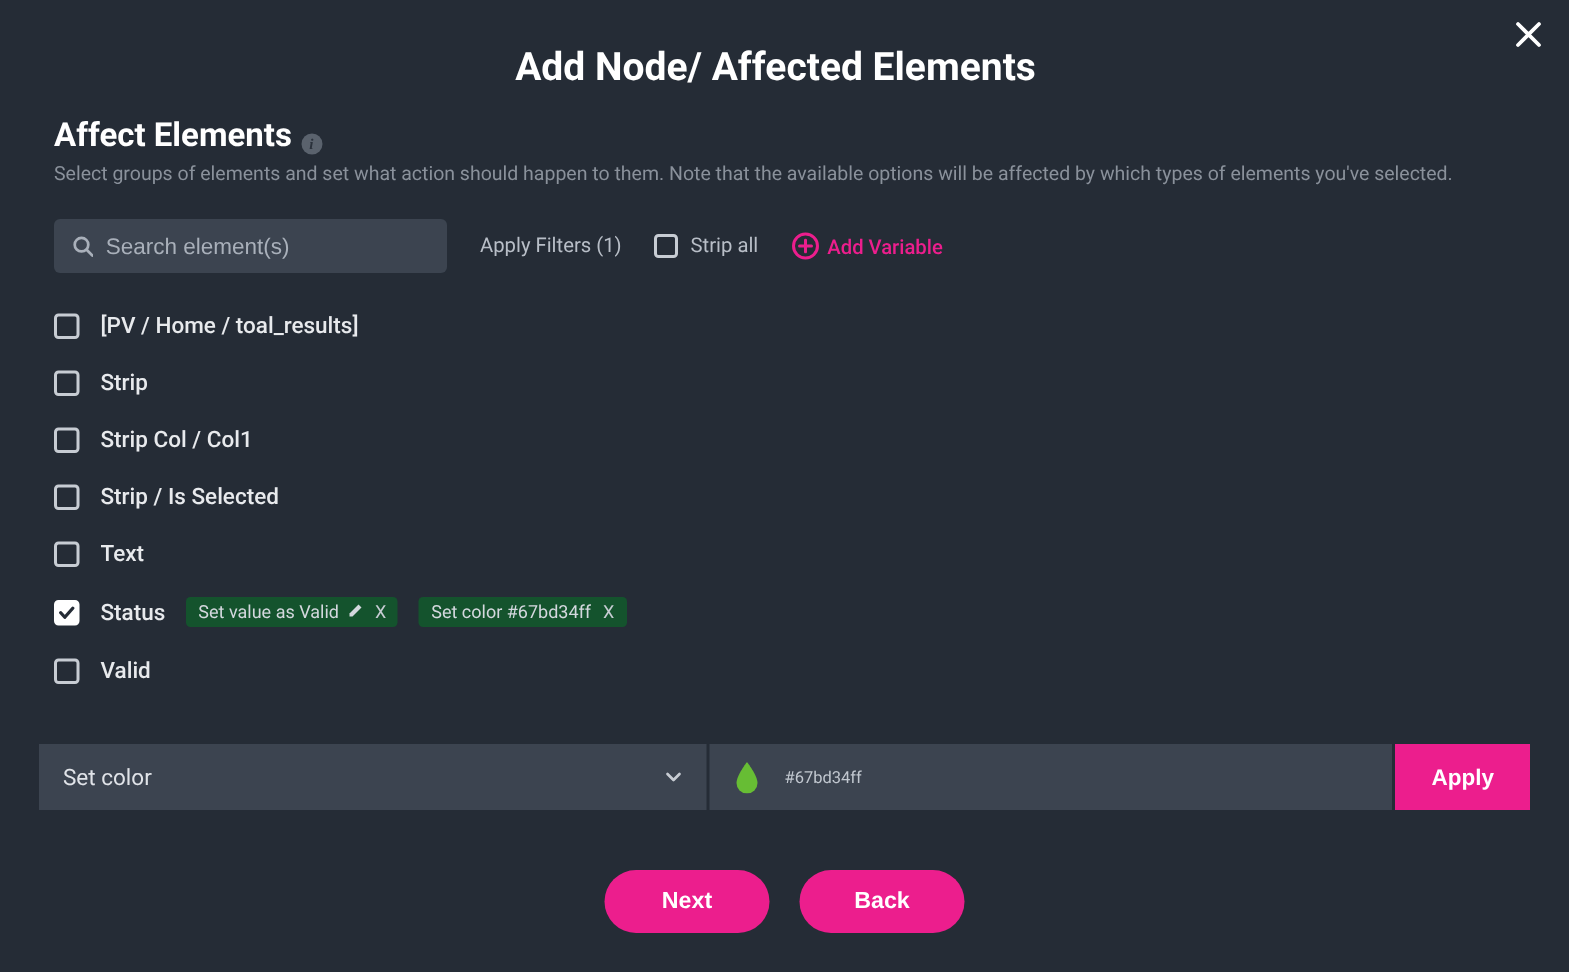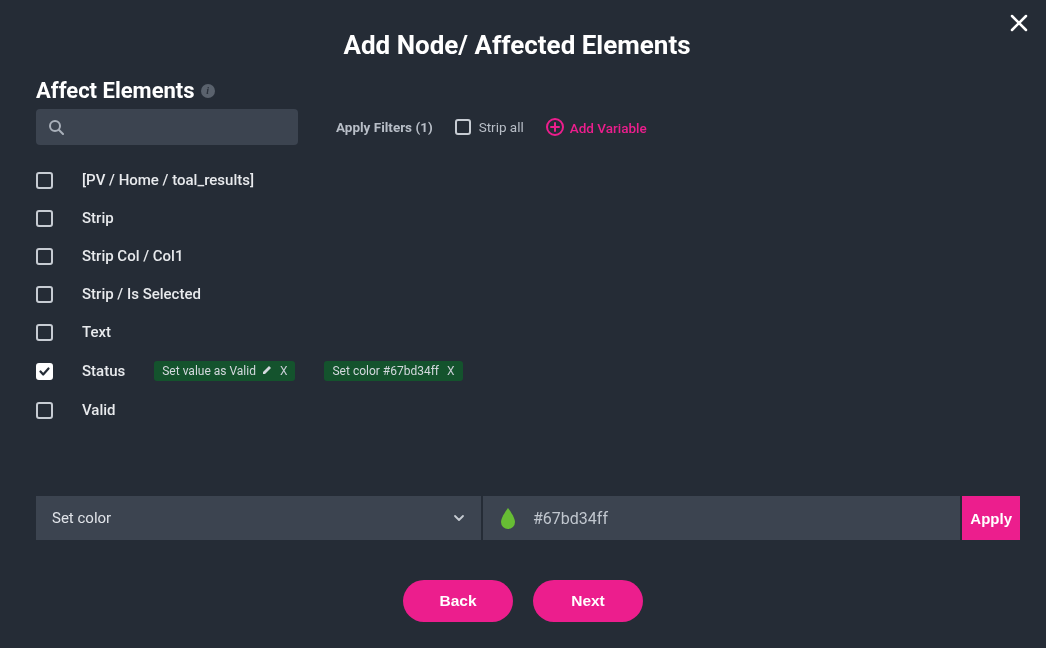--- a/index.html
+++ b/index.html
@@ -32,21 +32,21 @@
     color: #fff;
   }
   .content {
     padding: 0 36px;
   }
   .section-title {
     font-size: 22px;
     font-weight: 700;
     color: #fff;
     display: flex;
-    align-items: center;
+    align-items: flex-end;
     gap: 6px;
     margin-bottom: 6px;
   }
   .info-icon {
     display: inline-flex;
     width: 14px;
     height: 14px;
     border-radius: 50%;
     background: #5a626d;
     color: #2a313b;
@@ -82,24 +82,23 @@
     background: transparent;
     border: none;
     outline: none;
     color: #e8eaed;
     font-size: 15px;
     width: 100%;
   }
   .search-box input::placeholder { color: #a9b0ba; }
   .filters-label {
     font-size: 13.5px;
-    font-weight: 700;
+    font-weight: 400;
     color: #b8bec7;
     cursor: pointer;
-    margin-left: 16px;
   }
   .selectall {
     display: flex;
     align-items: center;
     gap: 8px;
     font-size: 13.5px;
     color: #b8bec7;
     cursor: pointer;
   }
   .chk {
@@ -140,21 +139,21 @@
     position: relative;
   }
   .element-list {
     display: flex;
     flex-direction: column;
     gap: 20px;
   }
   .element-row {
     display: flex;
     align-items: center;
-    gap: 29px;
+    gap: 14px;
     font-size: 15px;
     color: #e8eaed;
   }
   .element-label { font-weight: 500; }
   .tag {
     background: #14532d;
     border-radius: 3px;
     padding: 3px 8px;
     font-size: 12px;
     color: #d4d8de;
@@ -180,38 +179,37 @@
   .dropdown {
     background: #3c4450;
     flex: 0 0 445px;
     display: flex;
     align-items: center;
     justify-content: space-between;
     padding: 0 16px;
     font-size: 15px;
     color: #e0e3e8;
     cursor: pointer;
-    margin-left: 10px;
   }
   .color-input {
     background: #3c4450;
     flex: 1;
     display: flex;
     align-items: center;
     gap: 16px;
     padding: 0 16px;
-    font-size: 16px;
+    font-size: 11px;
     color: #c1c7cf;
   }
   .apply-btn {
     background: #ec1e8d;
     color: #fff;
     font-weight: 600;
     border: none;
-    padding: 0 8px;
+    padding: 0 24px;
     font-size: 15px;
     cursor: pointer;
   }
   .nav-row {
     display: flex;
     justify-content: center;
     gap: 20px;
   }
   .pill-btn {
     background: #ec1e8d;
@@ -236,27 +234,29 @@
       </svg>
   </div>
 
   <h1 class="modal-title">Add Node/ Affected Elements</h1>
 
   <div class="content">
     <div class="section-title">
       <span>Affect Elements</span>
       <span class="info-icon">i</span>
     </div>
+    <p class="section-desc">Select groups of elements and set what action should happen to them. Note that the available options will be affected by which types of elements you've selected.</p>
 
     <div class="filter-row">
       <div class="search-box">
         <svg width="16" height="16" viewBox="0 0 16 16">
             <circle cx="7" cy="7" r="5" stroke="#a9b0ba" stroke-width="2" fill="none"></circle>
             <path d="M11 11 L15 15" stroke="#a9b0ba" stroke-width="2" stroke-linecap="round"></path>
           </svg>
+        <input type="text" placeholder="Search element(s)" style="">
       </div>
       <span class="filters-label">Apply Filters (1)</span>
       <label class="selectall">
         <span class="chk sm">
           
         </span>
         <span>Strip all</span>
       </label>
       <span class="add-var">
         <span class="add-var-icon">
@@ -326,18 +326,18 @@
       </div>
       <div class="color-input">
         <svg width="18" height="22" viewBox="0 0 18 22">
             <path d="M9 1 C9 1 2 10 2 15 A7 7 0 0 0 16 15 C16 10 9 1 9 1 Z" fill="#67bd34"></path>
           </svg>
         <span>#67bd34ff</span>
       </div>
       <button class="apply-btn">Apply</button>
     </div>
     <div class="nav-row">
+      <button class="pill-btn">Next</button>
       <button class="pill-btn">Back</button>
-      <button class="pill-btn">Next</button>
     </div>
   </div>
 
 </div>
 
 </body></html>

